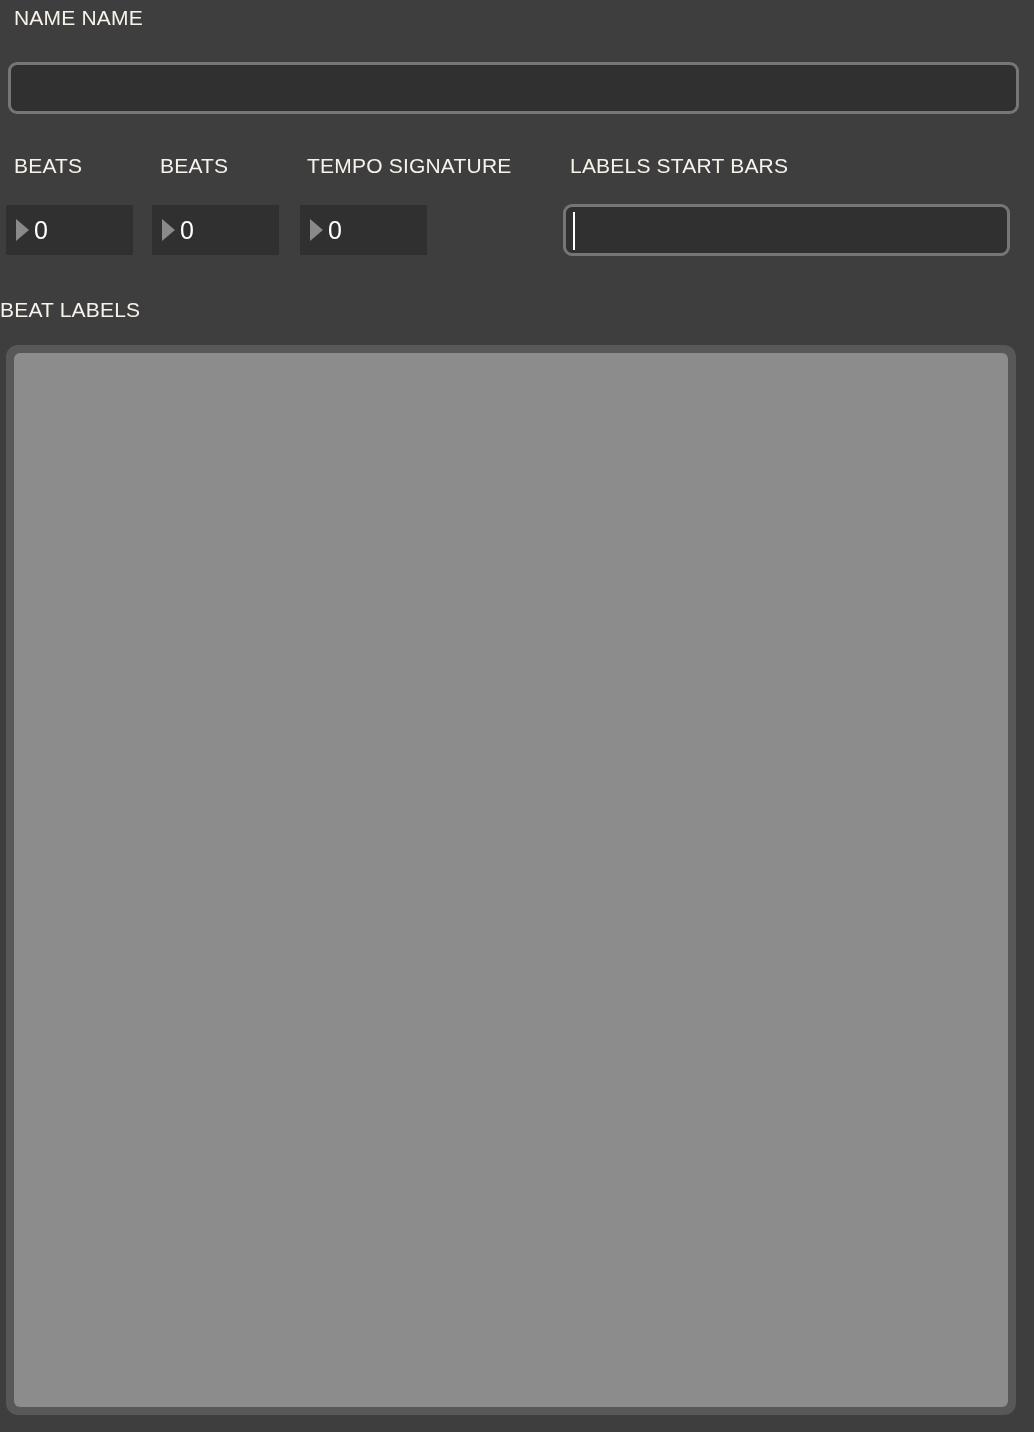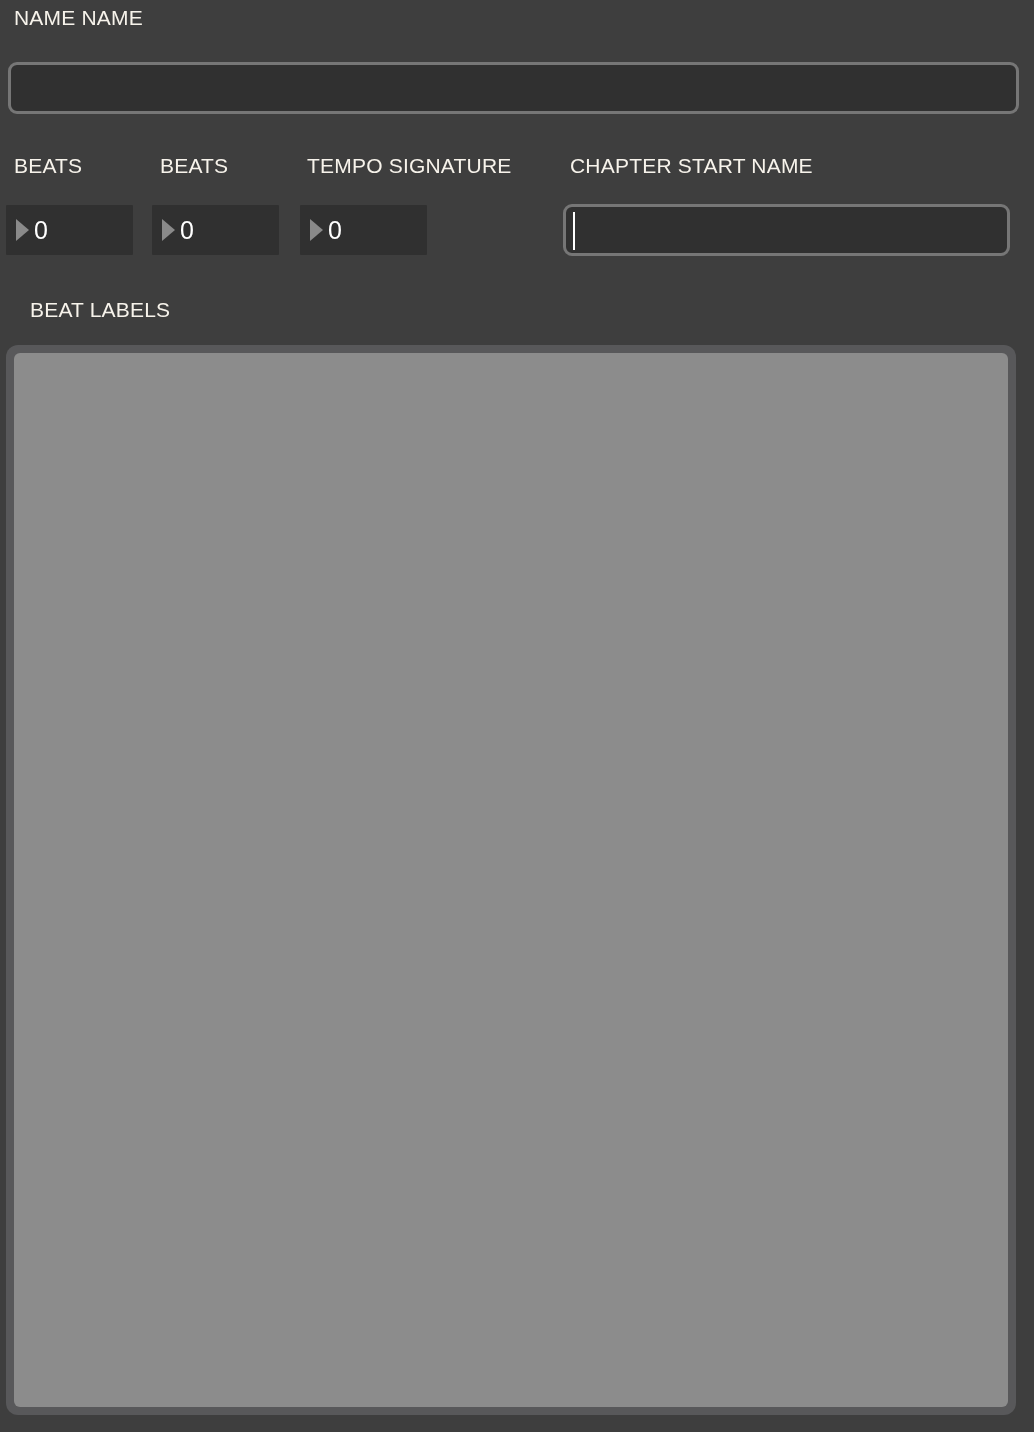--- a/index.html
+++ b/index.html
@@ -142,21 +142,21 @@
   }
   .num-value {
     color: #ffffff;
     font-size: 25px;
     line-height: 25px;
     font-family: "Liberation Sans", sans-serif;
   }
 
   
   .lbl-beatlabels {
-    left: 30px;
+    left: 0;
     top: 298px;
   }
 
   .beat-labels-frame {
     position: absolute;
     left: 6px;
     top: 345px;
     width: 1010px;
     height: 1070px;
     background: #58585a;
@@ -180,21 +180,21 @@
 
   <div class="field-label song-name-label">NAME NAME</div>
 
 
   <input class="text-input" id="song-name-input" type="text" placeholder="" style="">
 
   <div class="row-labels">
     <div class="field-label lbl-beats">BEATS</div>
     <div class="field-label lbl-tempo">BEATS</div>
     <div class="field-label lbl-timesig">TEMPO SIGNATURE</div>
-    <div class="field-label lbl-chapter">CHAPTER START NAME</div>
+    <div class="field-label lbl-chapter">LABELS START BARS</div>
   </div>
 
   <div class="num-field num-beats">
     <span class="tri"></span>
     <span class="num-value">0</span>
   </div>
 
   <div class="num-field num-tempo">
     <span class="tri"></span>
     <span class="num-value">0</span>

